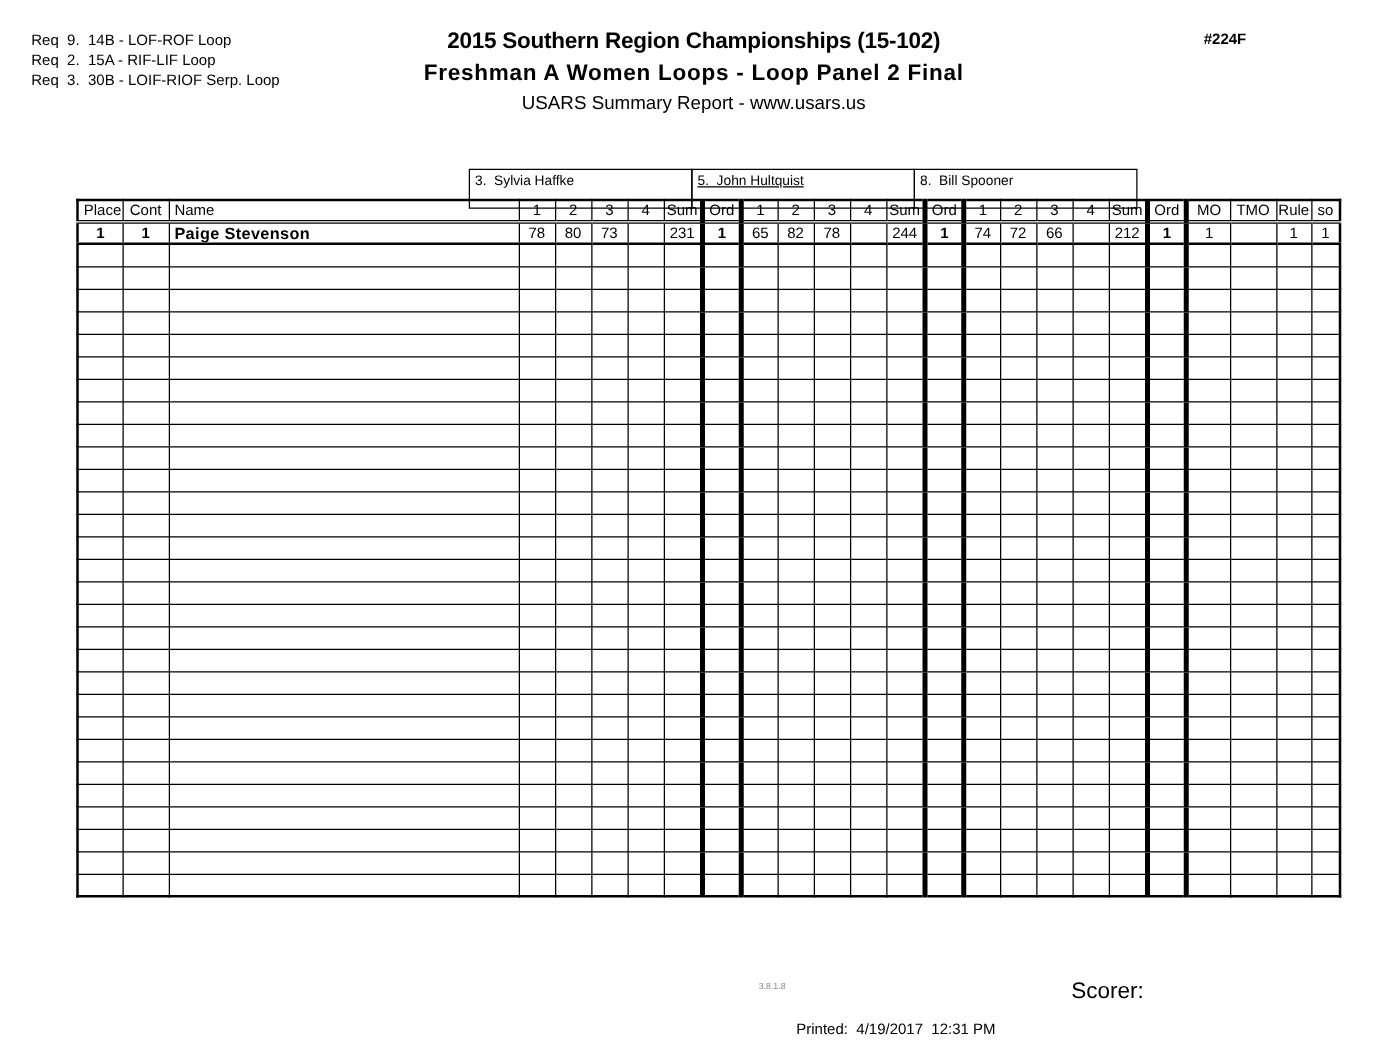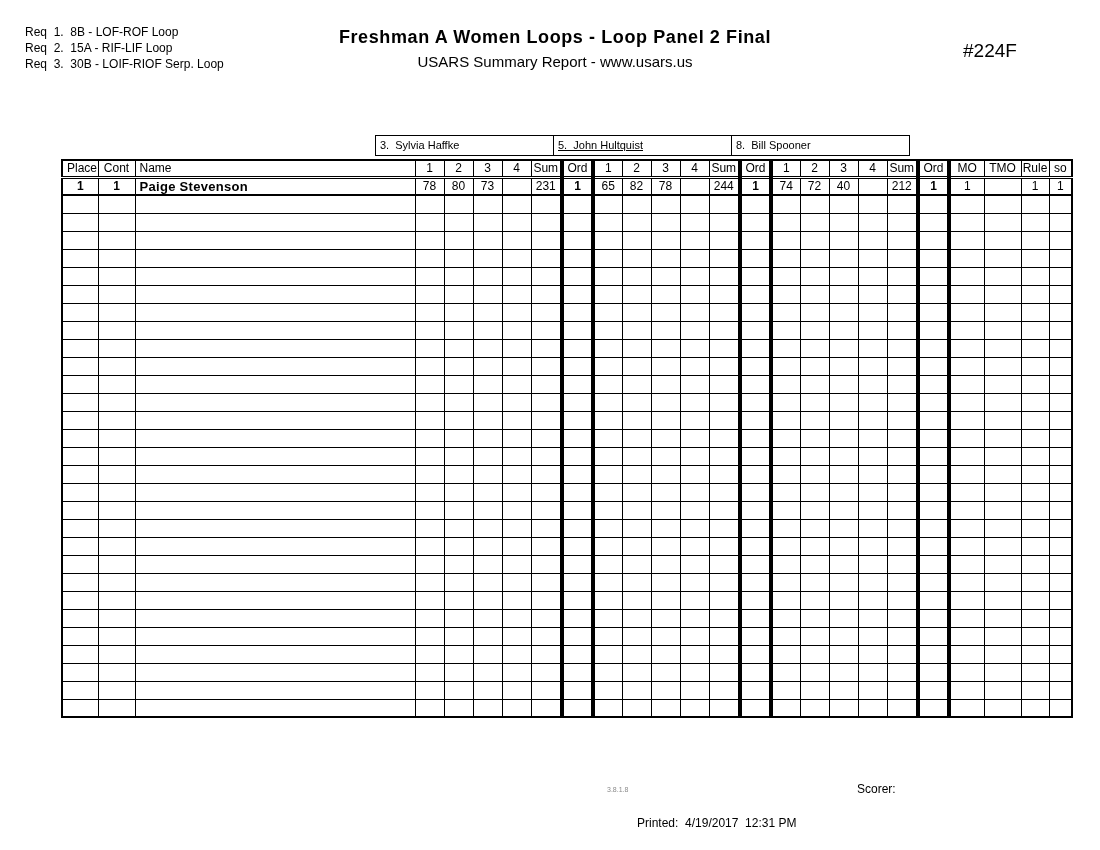--- a/index.html
+++ b/index.html
@@ -7,24 +7,24 @@
     font-family: "Liberation Sans", sans-serif; color: #000; }
   .abs { position: absolute; }
 
   
   #req-block { left: 25px; top: 24px; font-size: 12px; line-height: 16px; white-space: pre; }
   #header-center { left: 205px; top: 22px; width: 700px; text-align: center; }
   #page-title { font-size: 18px; font-weight: bold; letter-spacing: -0.2px; }
   #event-location { font-size: 14px; margin-top: 3px; white-space: pre; }
   #event-title { font-size: 18px; font-weight: bold; margin-top: 5px; letter-spacing: 0.6px; }
   #report-title { font-size: 15px; margin-top: 5px; }
-  #doc-number { left: 963px; top: 40px; font-size: 19px; font-weight: normal; }
+  #doc-number { left: 963px; top: 24px; font-size: 12px; font-weight: bold; }
 
   
-  .judge-box { top: 135px; width: 179px; height: 21px; border: 1px solid #000;
+  .judge-box { top: 135px; width: 179px; height: 32px; border: 1px solid #000;
     font-size: 11px; line-height: 19px; padding-left: 4px; white-space: pre; }
   #judge-box-0 { left: 375px; }
   #judge-box-1 { left: 553px; text-decoration: underline; }
   #judge-box-2 { left: 731px; }
 
   
   #table-wrap { left: 22px; top: 159px; padding-left: 39px; }
   table { border-collapse: collapse; table-layout: fixed; width: 1010px;
     border: 2px solid #000; }
   th, td { border: 1px solid #000; height: 18px; font-size: 12px; padding: 0 1px;
@@ -33,28 +33,29 @@
   .al { text-align: left; padding-left: 4px; }
   .ordcol { border-left: 4px solid #000; border-right: 4px solid #000; }
   td.ordcol { font-weight: bold; }
   tr.first td { border-bottom: 2px solid #000; }
   td.b { font-weight: bold; }
   td.name-cell { font-size: 13px; letter-spacing: 0.3px; }
 
   
   #version-number { left: 607px; top: 786px; font-size: 7px; color: #8a8a8a; }
   #printed-line { left: 637px; top: 816px; font-size: 12px; white-space: pre; }
-  #scorer-label { left: 857px; top: 782px; font-size: 12px; }
+  #scorer-label { left: 857px; top: 782px; font-size: 18px; }
 </style>
 </head>
 <body>
 
-<div class="abs" id="req-block"><div>Req  1.  8B - LOF-ROF Loop</div><div>Req  2.  15A - RIF-LIF Loop</div><div>Req  3.  30B - LOIF-RIOF Serp. Loop</div></div>
+<div class="abs" id="req-block"><div>Req  9.  14B - LOF-ROF Loop</div><div>Req  2.  15A - RIF-LIF Loop</div><div>Req  3.  30B - LOIF-RIOF Serp. Loop</div></div>
 
 <div class="abs" id="header-center">
+  <div id="page-title">2015 Southern Region Championships (15-102)</div>
   <div id="event-title">Freshman A Women Loops - Loop Panel 2 Final</div>
   <div id="report-title">USARS Summary Report - www.usars.us</div>
 </div>
 
 <div class="abs" id="doc-number">#224F</div>
 
 <div class="abs judge-box" id="judge-box-0">3.  Sylvia Haffke</div>
 <div class="abs judge-box" id="judge-box-1">5.  John Hultquist</div>
 <div class="abs judge-box" id="judge-box-2">8.  Bill Spooner</div>
 
@@ -128,21 +129,21 @@
           <td>231</td>
           <td class="ordcol">1</td>
           <td>65</td>
           <td>82</td>
           <td>78</td>
           <td></td>
           <td>244</td>
           <td class="ordcol">1</td>
           <td>74</td>
           <td>72</td>
-          <td>40</td>
+          <td>66</td>
           <td></td>
           <td>212</td>
           <td class="ordcol">1</td>
           <td>1</td>
           <td></td>
           <td>1</td>
           <td>1</td>
         </tr>
         <tr>
           <td></td>

